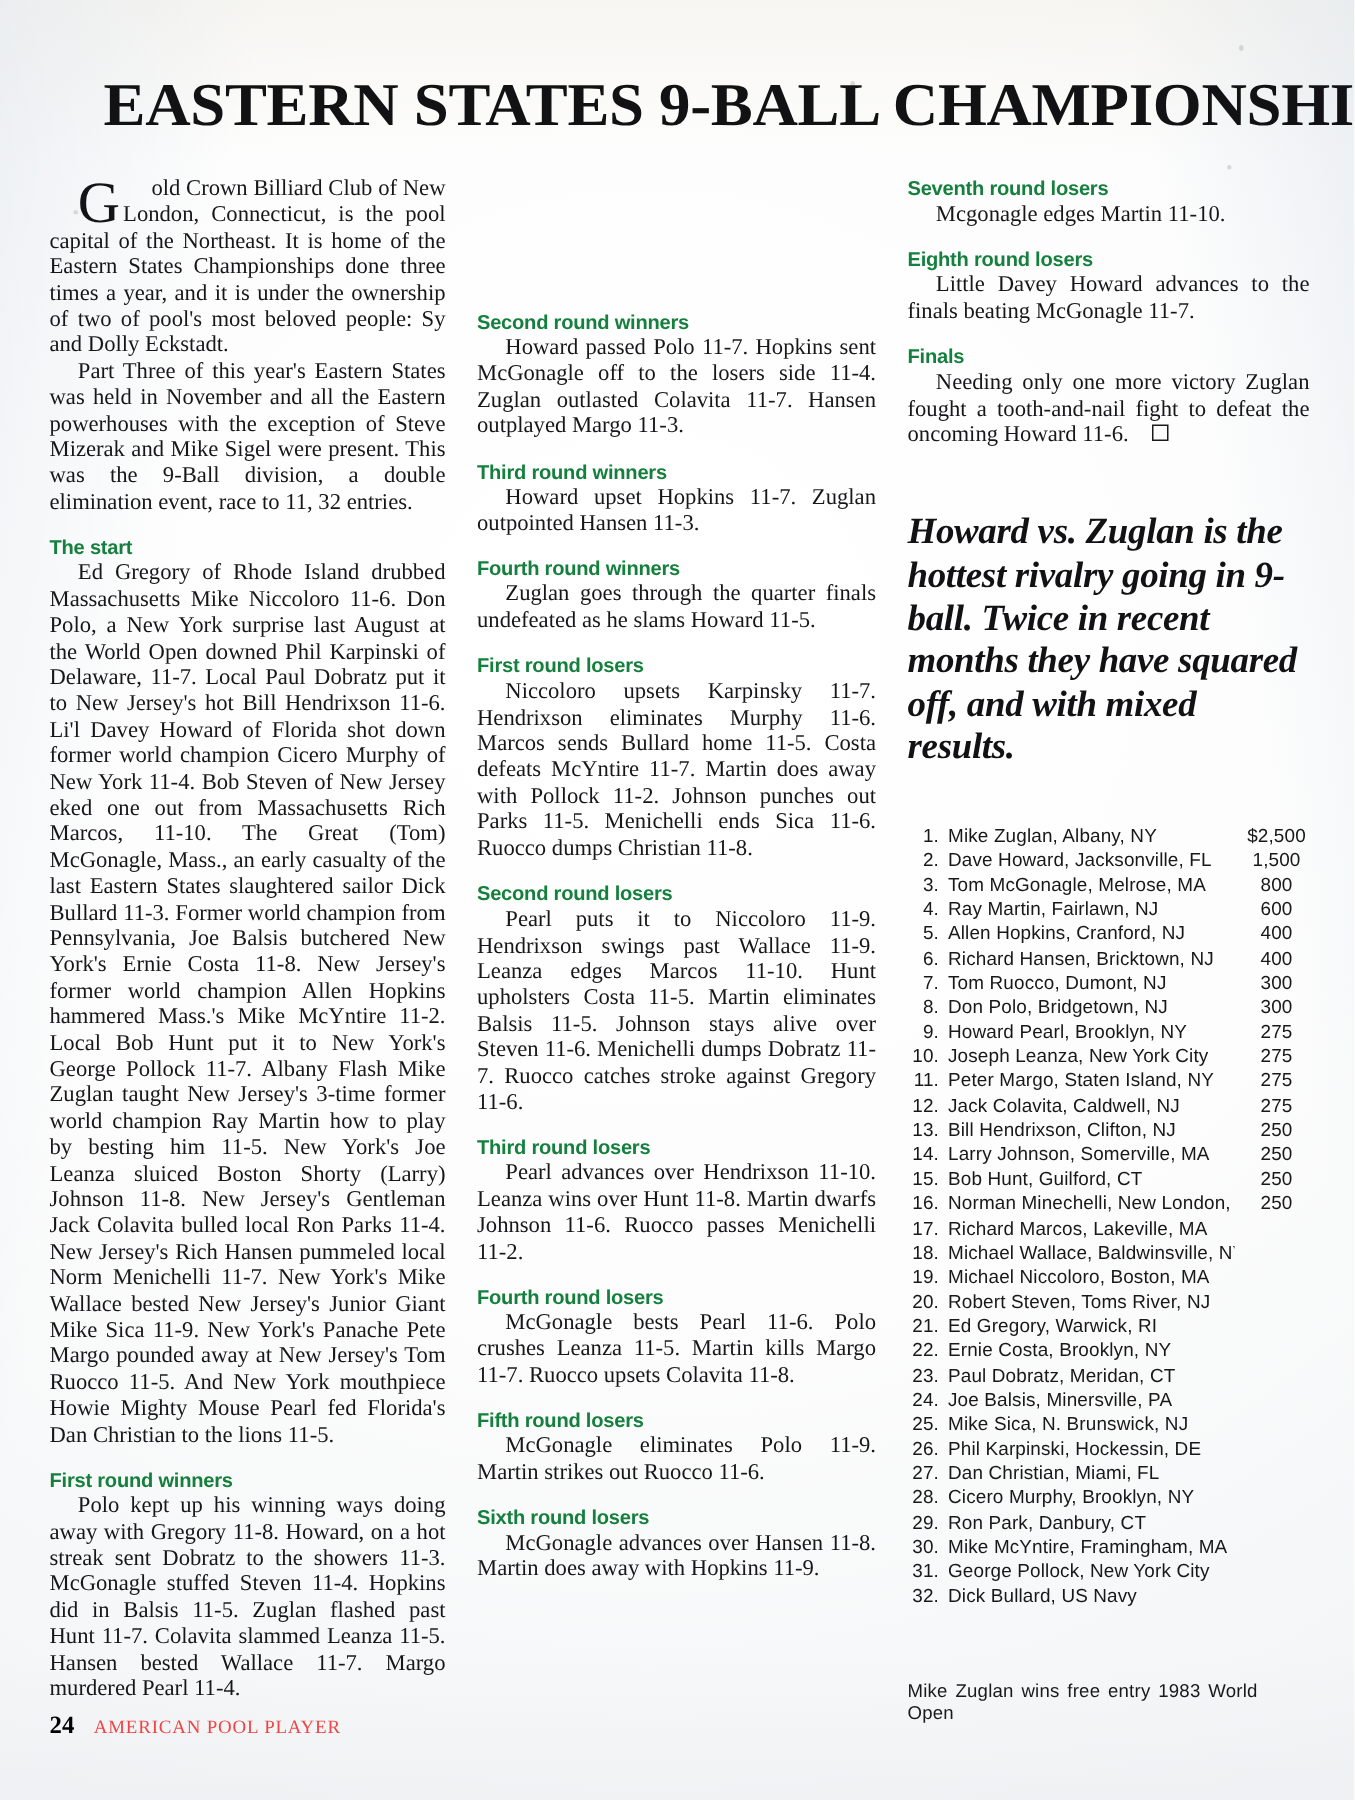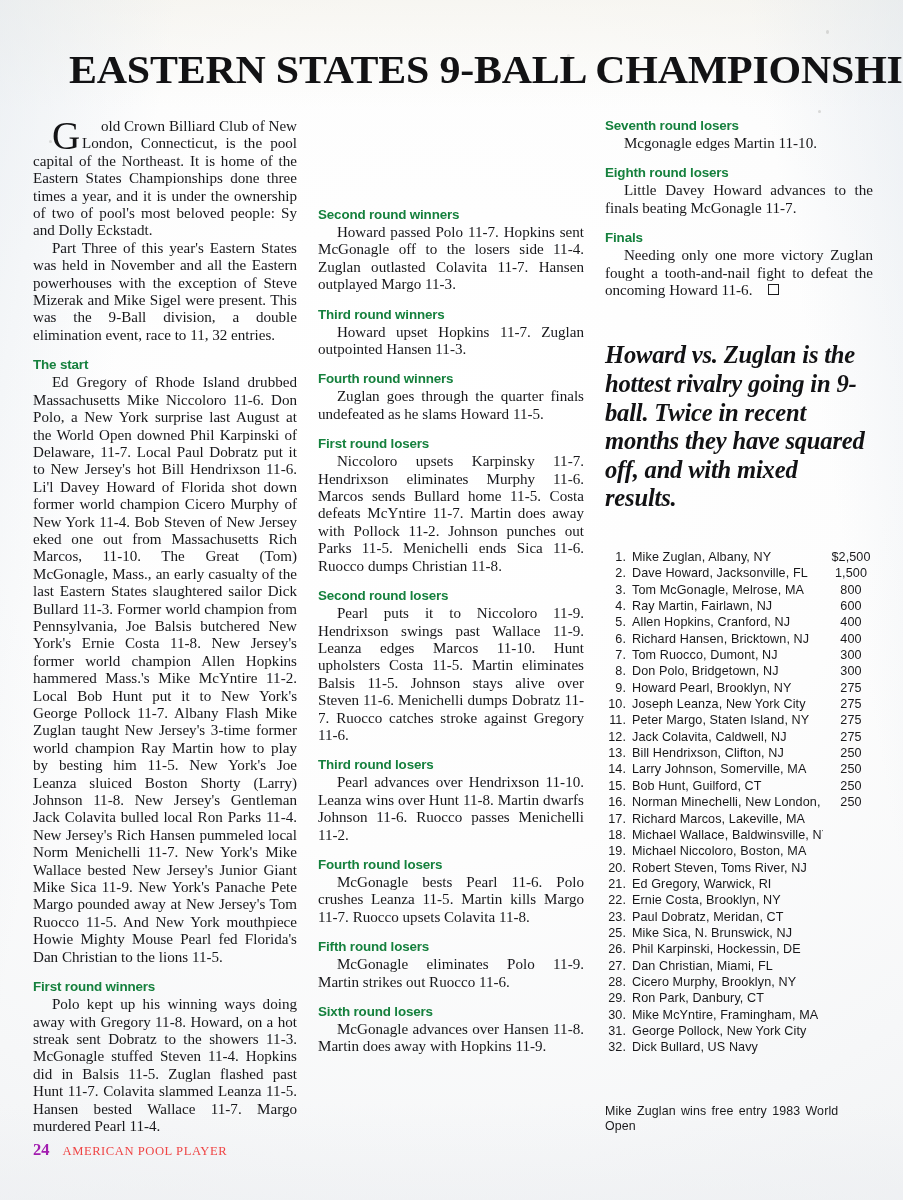--- a/index.html
+++ b/index.html
@@ -190,21 +190,21 @@
     position: absolute;
     left: 33px;
     top: 1140px;
     display: flex;
     align-items: baseline;
   }
   .folio {
     font-family: "Liberation Serif", serif;
     font-weight: 700;
     font-size: 16.5px;
-    color: #a21caf;
+    color: #000000;
   }
   .pub-name {
     font-family: "Liberation Serif", serif;
     font-size: 12.6px;
     letter-spacing: 0.55px;
     color: #ef4444;
     margin-left: 13px;
   }
 </style>
 </head>
@@ -435,20 +435,26 @@
           <span class="pname">Ernie Costa, Brooklyn, NY</span>
           <span class="prize"></span>
         </div>
         <div class="result-row">
           <span class="rank">23.</span>
           <span class="rank-dot"></span>
           <span class="pname">Paul Dobratz, Meridan, CT</span>
           <span class="prize"></span>
         </div>
         <div class="result-row">
+          <span class="rank">24.</span>
+          <span class="rank-dot"></span>
+          <span class="pname">Joe Balsis, Minersville, PA</span>
+          <span class="prize"></span>
+        </div>
+        <div class="result-row">
           <span class="rank">25.</span>
           <span class="rank-dot"></span>
           <span class="pname">Mike Sica, N. Brunswick, NJ</span>
           <span class="prize"></span>
         </div>
         <div class="result-row">
           <span class="rank">26.</span>
           <span class="rank-dot"></span>
           <span class="pname">Phil Karpinski, Hockessin, DE</span>
           <span class="prize"></span>

